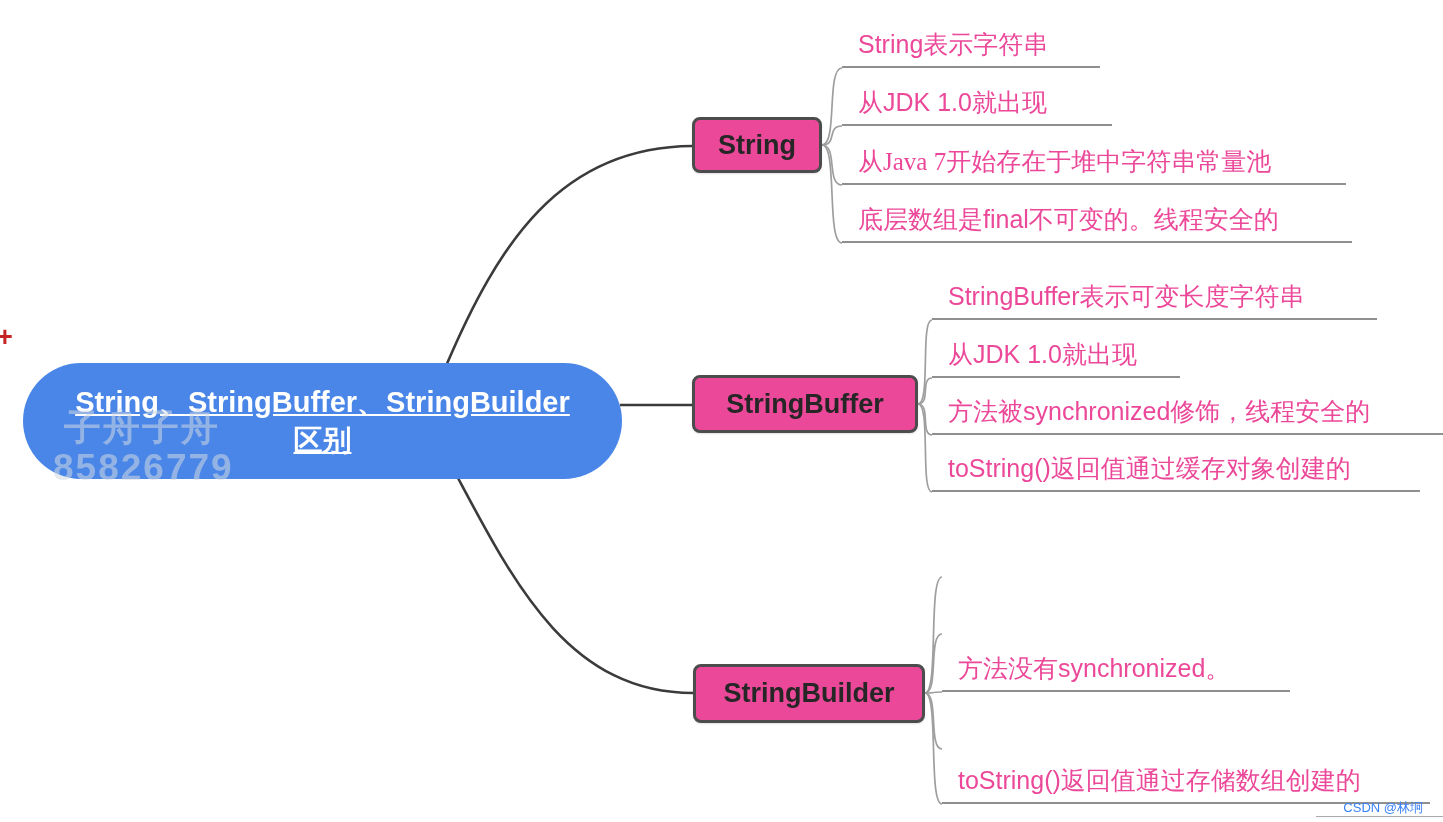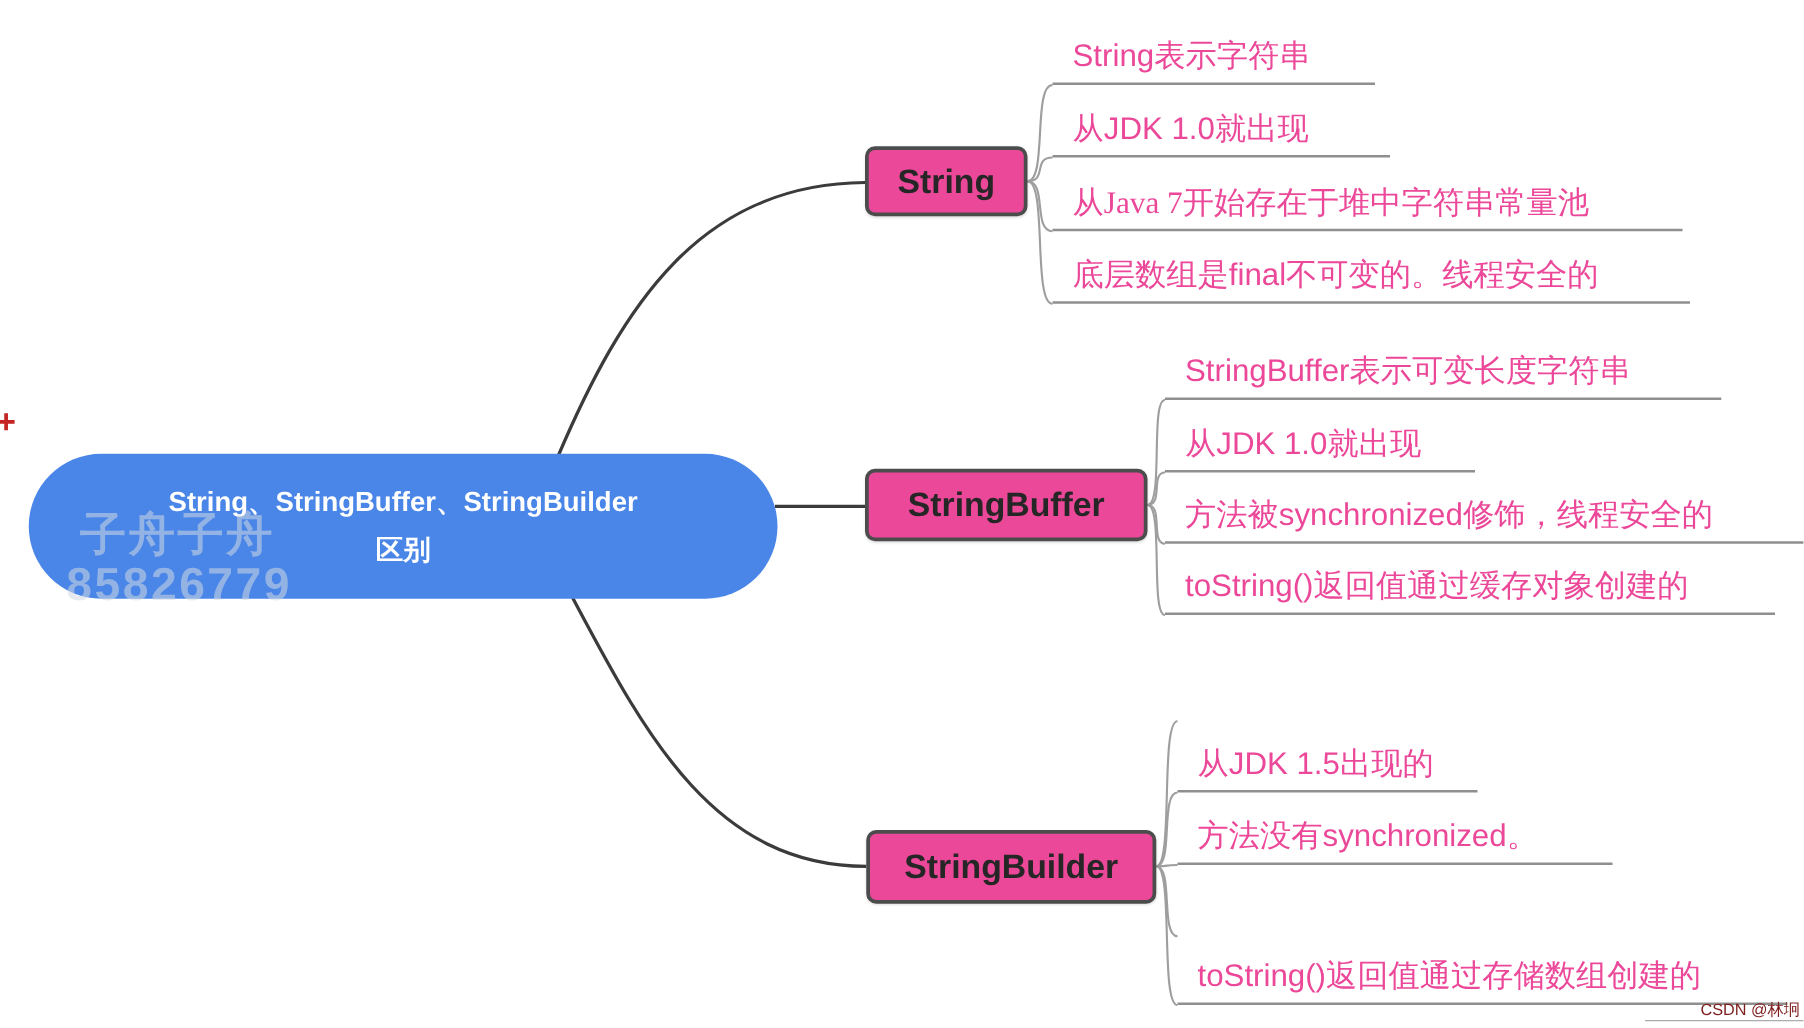--- a/index.html
+++ b/index.html
@@ -4,22 +4,22 @@
 <style>
   html,body{margin:0;padding:0;background:#fff;}
   #canvas{
     position:relative;width:1443px;height:822px;overflow:hidden;background:#ffffff;
     font-family:"Liberation Sans","DejaVu Sans",sans-serif;
   }
   #wires{position:absolute;left:0;top:0;width:1443px;height:822px;}
   .root{
     position:absolute;left:23px;top:363px;width:599px;height:116px;
     background:#4a86e8;border-radius:58px;color:#ffffff;font-weight:bold;
-    font-size:22px;line-height:38px;text-align:center;
-    display:flex;flex-direction:column;justify-content:center;
+    font-size:29px;line-height:38px;text-align:center;
+    display:flex;flex-direction:column;justify-content:center;text-decoration:underline;
   }
   .topic{
     position:absolute;background:#ec4899;border:3px solid #4c4c4c;border-radius:8px;
     box-sizing:border-box;display:flex;align-items:center;justify-content:center;
     font-weight:bold;font-size:27px;color:#262626;box-shadow:0 1px 2px rgba(0,0,0,0.12);
   }
   .topic-string{left:692px;top:117px;width:130px;height:56px;}
   .topic-stringbuffer{left:692px;top:375px;width:226px;height:58px;}
   .topic-stringbuilder{left:693px;top:664px;width:232px;height:59px;}
   .leaf{
@@ -28,21 +28,21 @@
     display:flex;align-items:flex-end;
     padding:0 0 5px 16px;font-size:25px;color:#ec4899;white-space:nowrap;overflow:hidden;
   }
   .wm-overlay{
     position:absolute;color:rgba(210,216,226,0.55);font-size:37px;font-weight:bold;
     letter-spacing:2px;pointer-events:none;
   }
   .wm1{left:64px;top:403px;}
   .wm2{left:53px;top:447px;}
   .wm-corner{
-    position:absolute;right:3px;top:799px;font-size:13px;color:#7f1d1d;white-space:nowrap;
+    position:absolute;right:20px;top:799px;font-size:13px;color:#3b82f6;white-space:nowrap;
   }
   .wm-corner-line{position:absolute;left:1316px;top:816px;width:127px;height:1px;background:#ababab;}
   .cursor-plus{
     position:absolute;left:-3px;top:324px;color:#c42424;font-size:27px;font-weight:bold;line-height:27px;
   }
 </style>
 </head>
 <body>
 
 <div id="canvas">
@@ -88,21 +88,20 @@
   <div class="leaf" style="left:842px;top:22px;width:258px;">String表示字符串</div>
   <div class="leaf" style="left:842px;top:80px;width:270px;">从JDK 1.0就出现</div>
   <div class="leaf" style="left:842px;top:139px;width:504px;font-family:Liberation Serif, serif;">从Java 7开始存在于堆中字符串常量池</div>
   <div class="leaf" style="left:842px;top:197px;width:510px;">底层数组是final不可变的。线程安全的</div>
 
   <div class="leaf" style="left:932px;top:274px;width:445px;">StringBuffer表示可变长度字符串</div>
   <div class="leaf" style="left:932px;top:332px;width:248px;">从JDK 1.0就出现</div>
   <div class="leaf" style="left:932px;top:389px;width:511px;">方法被synchronized修饰，线程安全的</div>
   <div class="leaf" style="left:932px;top:446px;width:488px;">toString()返回值通过缓存对象创建的</div>
 
-  <div class="leaf" style="left:942px;top:588px;width:240px;">从JDK 1.5出现的</div>
   <div class="leaf" style="left:942px;top:646px;width:348px;">方法没有synchronized。</div>
   <div class="leaf" style="left:942px;top:758px;width:488px;">toString()返回值通过存储数组创建的</div>
 
   <div class="wm-overlay wm1">子舟子舟</div>
   <div class="wm-overlay wm2">85826779</div>
   <div class="wm-corner">CSDN @林坰</div>
   <div class="wm-corner-line"></div>
 
   <div class="cursor-plus">+</div>
 

